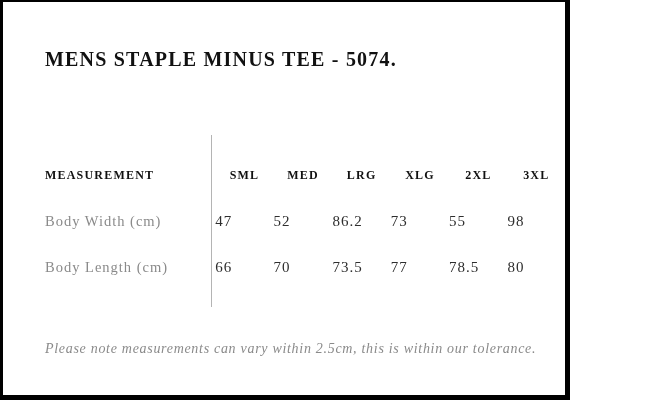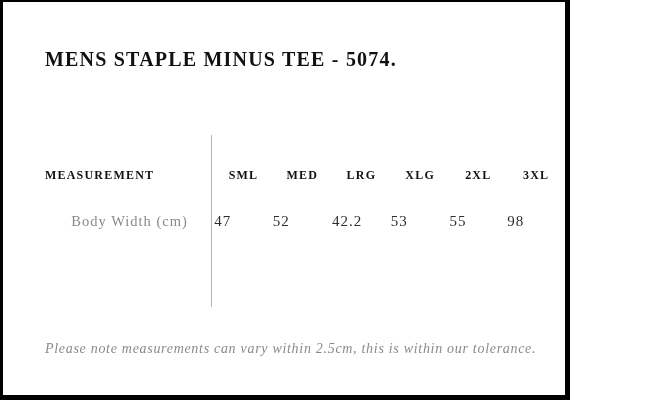--- a/index.html
+++ b/index.html
@@ -69,21 +69,20 @@
     font-size: 15px;
     font-weight: 400;
     letter-spacing: 1px;
     color: #2e2e2e;
     text-align: left;
   }
   .size-table td.label-col {
     font-size: 14.5px;
     color: #8a8a8a;
     letter-spacing: 1px;
-    text-align: center;
   }
   .note {
     position: absolute;
     left: 42px;
     top: 339px;
     margin: 0;
     font-style: italic;
     font-size: 14px;
     letter-spacing: 0.7px;
     color: #8a8a8a;
@@ -110,23 +109,32 @@
         <th>XLG</th>
         <th>2XL</th>
         <th>3XL</th>
       </tr>
     </thead>
     <tbody>
       <tr>
         <td class="label-col">Body Width (cm)</td>
         <td>47</td>
         <td>52</td>
-        <td>42.2</td>
-        <td>53</td>
+        <td>86.2</td>
+        <td>73</td>
         <td>55</td>
         <td>98</td>
+      </tr>
+      <tr>
+        <td class="label-col">Body Length (cm)</td>
+        <td>66</td>
+        <td>70</td>
+        <td>73.5</td>
+        <td>77</td>
+        <td>78.5</td>
+        <td>80</td>
       </tr>
     </tbody>
   </table>
 
   <p class="note">Please note measurements can vary within 2.5cm, this is within our tolerance.</p>
 
 </div>
 
 </body></html>

